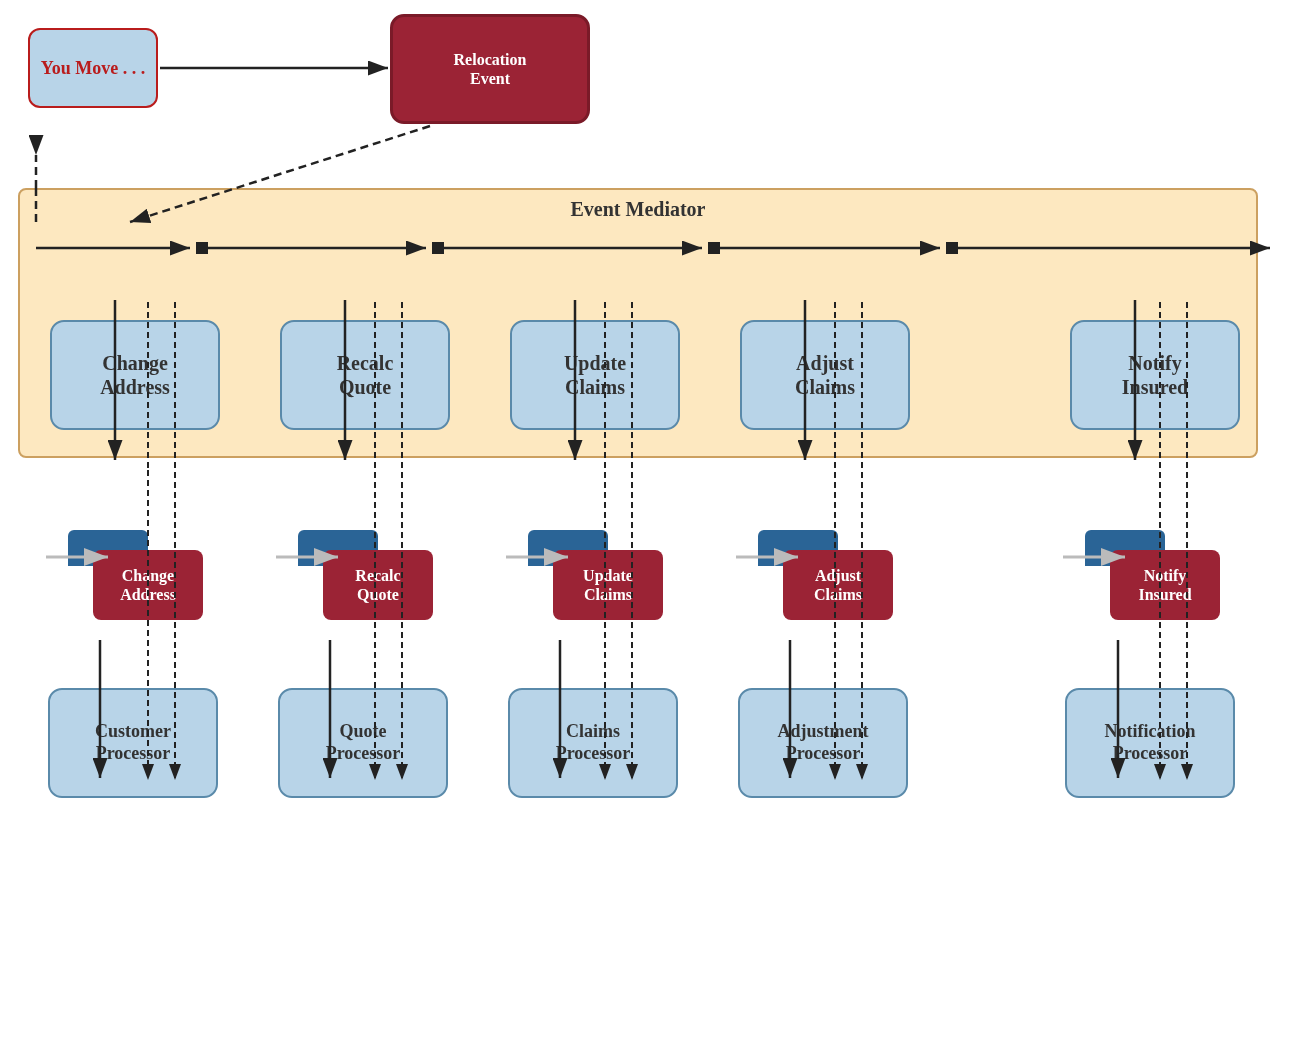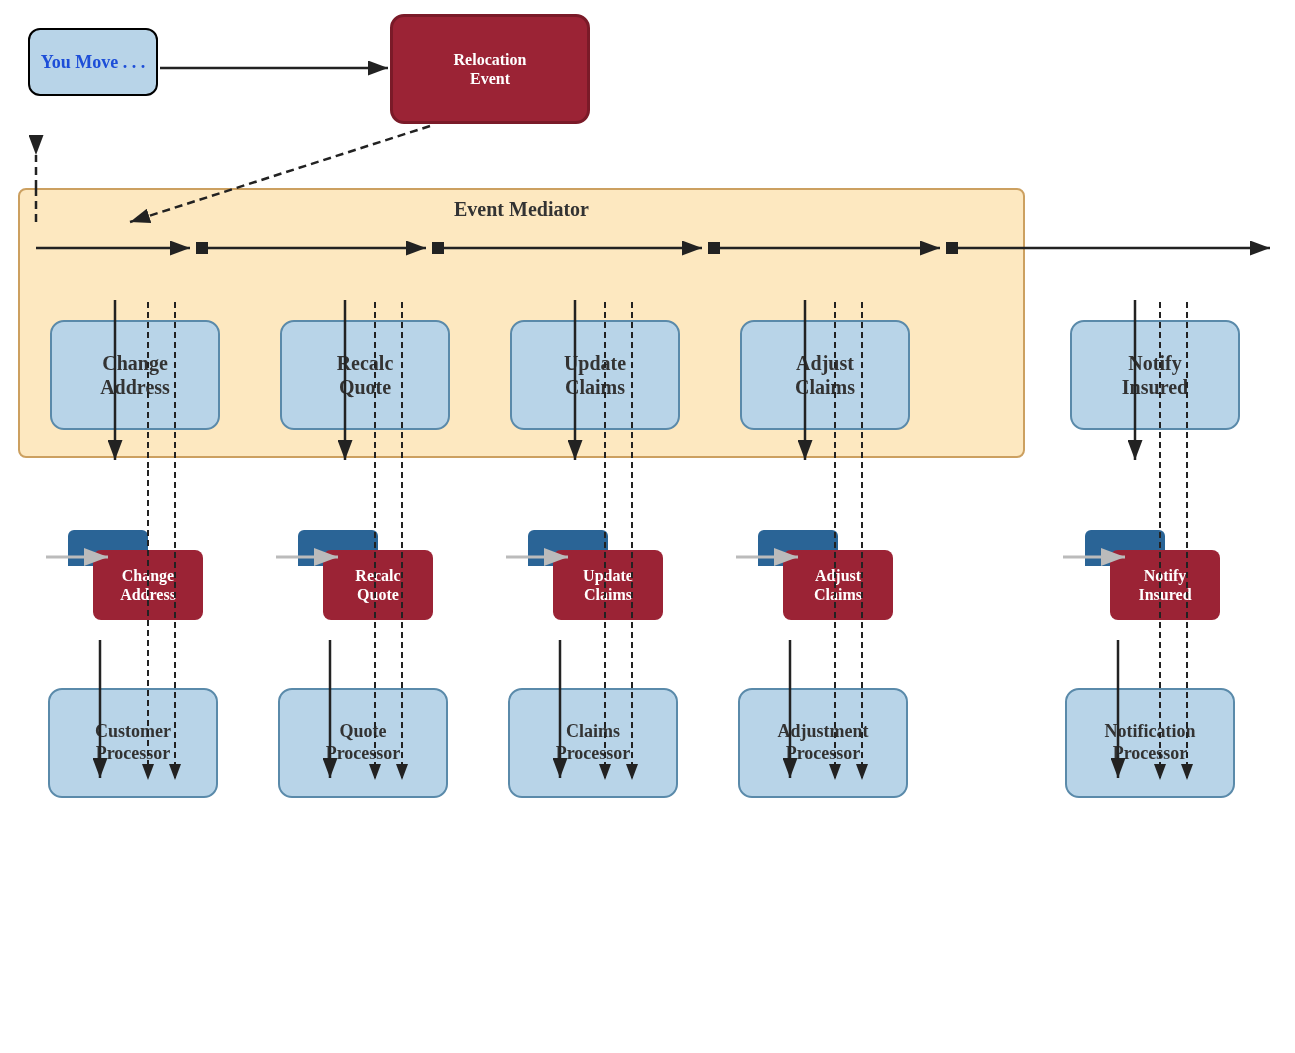--- a/index.html
+++ b/index.html
@@ -17,30 +17,30 @@
       width: 1295px;
       height: 1053px;
     }
 
     
     .you-move-box {
       position: absolute;
       left: 28px;
       top: 28px;
       width: 130px;
-      height: 68px;
+      height: 80px;
       background: #b8d4e8;
-      border: 2px solid #000000;
+      border: 2px solid #b91c1c;
       border-radius: 12px;
       display: flex;
       align-items: center;
       justify-content: center;
       font-size: 18px;
       font-weight: bold;
-      color: #1d4ed8;
+      color: #b91c1c;
     }
 
     .relocation-event-box {
       position: absolute;
       left: 390px;
       top: 14px;
       width: 200px;
       height: 110px;
       background: #9b2335;
       border: 3px solid #7a1a28;
@@ -53,21 +53,21 @@
       color: white;
       text-align: center;
       line-height: 1.2;
     }
 
     
     .event-mediator {
       position: absolute;
       left: 18px;
       top: 188px;
-      width: 1007px;
+      width: 1240px;
       height: 270px;
       background: #fde8c0;
       border: 2px solid #cca060;
       border-radius: 8px;
     }
 
     .event-mediator-label {
       position: absolute;
       top: 8px;
       left: 0;

